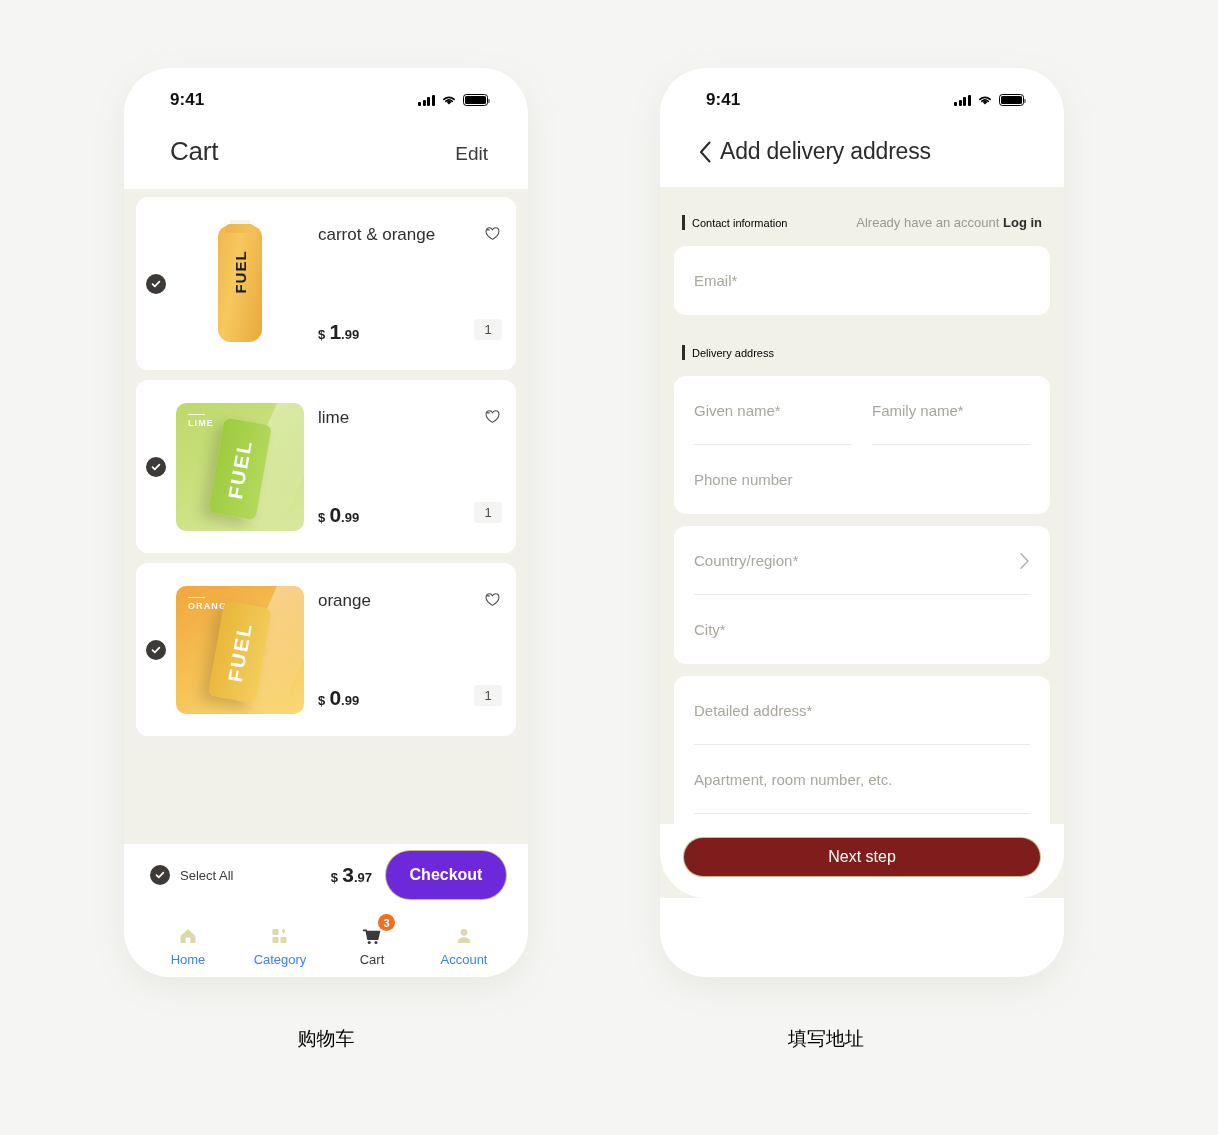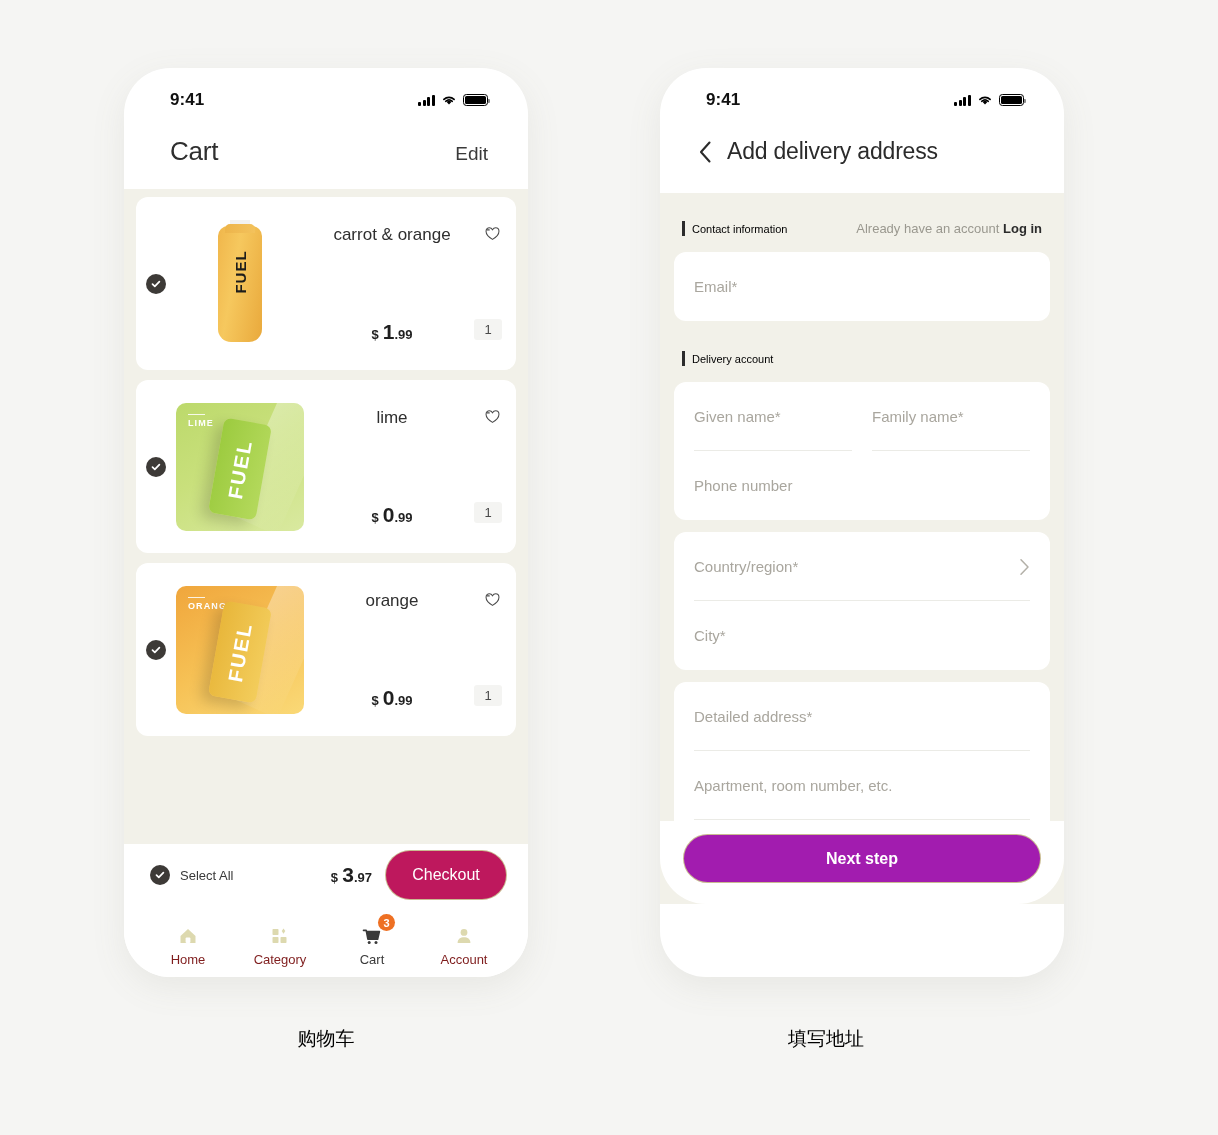--- a/index.html
+++ b/index.html
@@ -20,21 +20,20 @@
 
   
   .phone {
     position: absolute;
     width: 404px;
     height: 909px;
     background: #ffffff;
     border-radius: 46px;
     overflow: hidden;
     box-shadow: 0 10px 34px rgba(120,118,100,0.10);
-    text-align: center;
   }
   #phone-cart   { left: 124px; top: 68px; }
   #phone-addr   { left: 660px; top: 68px; }
 
   
   .statusbar {
     height: 50px;
     display: flex;
     align-items: center;
     justify-content: space-between;
@@ -210,57 +209,58 @@
     height: 62px;
     background:#fff;
     display:flex; align-items:center;
     padding: 0 22px 0 26px;
     position: relative;
   }
   .selectall { display:flex; align-items:center; gap:10px; cursor:pointer; }
   .selectall-label { font-size:13px; color:#3a3a3a; }
   .total { margin-left:auto; margin-right:14px; }
   .checkout-btn {
-    background:#be185d; color:#fff;
+    background:#6d28d9; color:#fff;
     border-radius:26px;
     width:120px; height:48px;
     display:flex; align-items:center; justify-content:center;
     font-size:16px; cursor:pointer;
     box-shadow: 0 0 0 1px #c9bb91;
+    font-weight: bold;
   }
 
   
   .tabbar {
     height: 74px;
     background:#fff;
     display:flex;
     padding: 6px 18px 0 18px;
   }
   .tab {
     flex:1; display:flex; flex-direction:column;
     align-items:center; justify-content:center; gap:6px;
     cursor:pointer; position:relative;
   }
-  .tab-label { font-size:13px; color:#7f1d1d; }
+  .tab-label { font-size:13px; color:#3b82f6; }
   .tab.active .tab-label { color:#3a3a3a; }
   .tab svg { width:22px; height:20px; }
   .badge {
     position:absolute;
     left:calc(50% + 6px); top:2px;
     background:#ee7023; color:#fff;
     font-size:11px; font-weight:bold;
     min-width:17px; height:17px; border-radius:9px;
     display:flex; align-items:center; justify-content:center;
     padding:0 4px;
   }
 
   
   .addr-head {
-    display:flex; align-items:center; gap:14px;
-    padding: 20px 0 28px 38px;
+    display:flex; align-items:center; gap:7px;
+    padding: 20px 0 22px 38px;
   }
   .back-chevron { width:15px; height:24px; flex:0 0 15px; cursor:pointer; }
   .addr-title { font-size:23px; color:#2b2b2b; letter-spacing:-0.2px; }
 
   .addr-body {
     background:#f2f1e9;
     height: 711px;
     padding: 10px 14px 0 14px;
     position: relative;
     overflow: hidden;
@@ -302,26 +302,25 @@
   .row2 .field:first-child { margin-right:20px; }
 
   .next-wrap {
     position:absolute;
     left:0; right:0; bottom:0;
     background:#fff;
     padding: 14px 24px 22px 24px;
     border-radius: 0 0 46px 46px;
   }
   .next-btn {
-    background:#a21caf; color:#fff;
-    height:47px; border-radius:24px;
+    background:#7f1d1d; color:#fff;
+    height:38px; border-radius:24px;
     display:flex; align-items:center; justify-content:center;
     font-size:16px; cursor:pointer;
     box-shadow: 0 0 0 1px #c9bb91;
-    font-weight: bold;
   }
 
   
   .caption {
     position:absolute;
     font-size:19px;
     color:#000000;
     text-align:center;
     width:404px;
   }
@@ -537,21 +536,21 @@
           <b>Log in</b>
         </div>
       </div>
 
       <div class="panel">
         <div class="field">Email*</div>
       </div>
 
       <div class="sec-head">
         <div class="sec-bar"></div>
-        <div class="sec-title">Delivery account</div>
+        <div class="sec-title">Delivery address</div>
       </div>
 
       <div class="panel">
         <div class="row2">
           <div class="field line">Given name*</div>
           <div class="field line">Family name*</div>
         </div>
         <div class="field">Phone number</div>
       </div>
 

